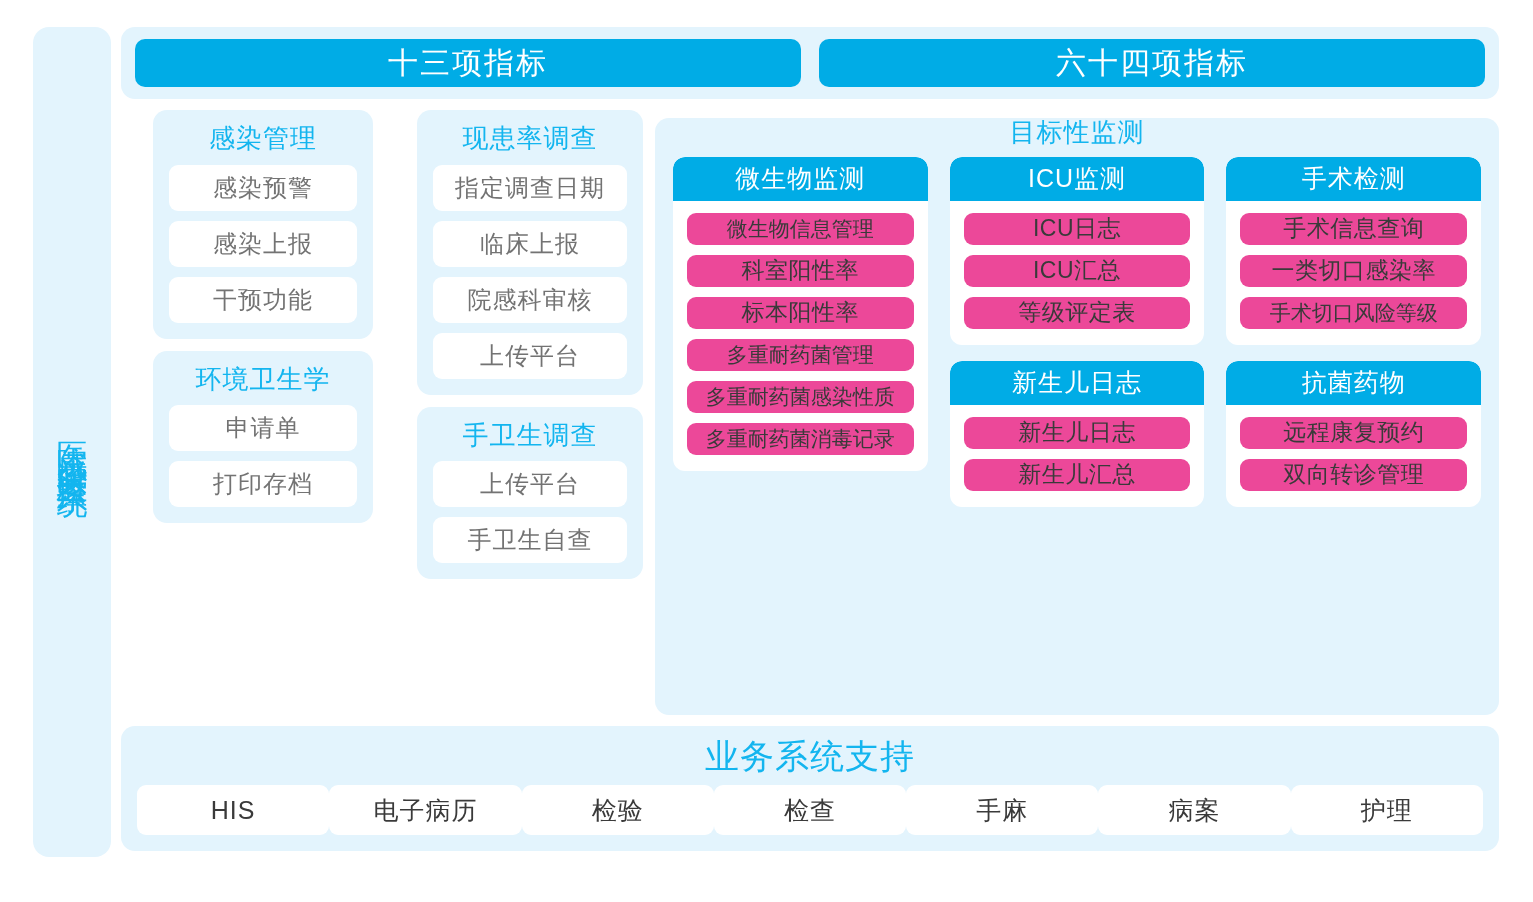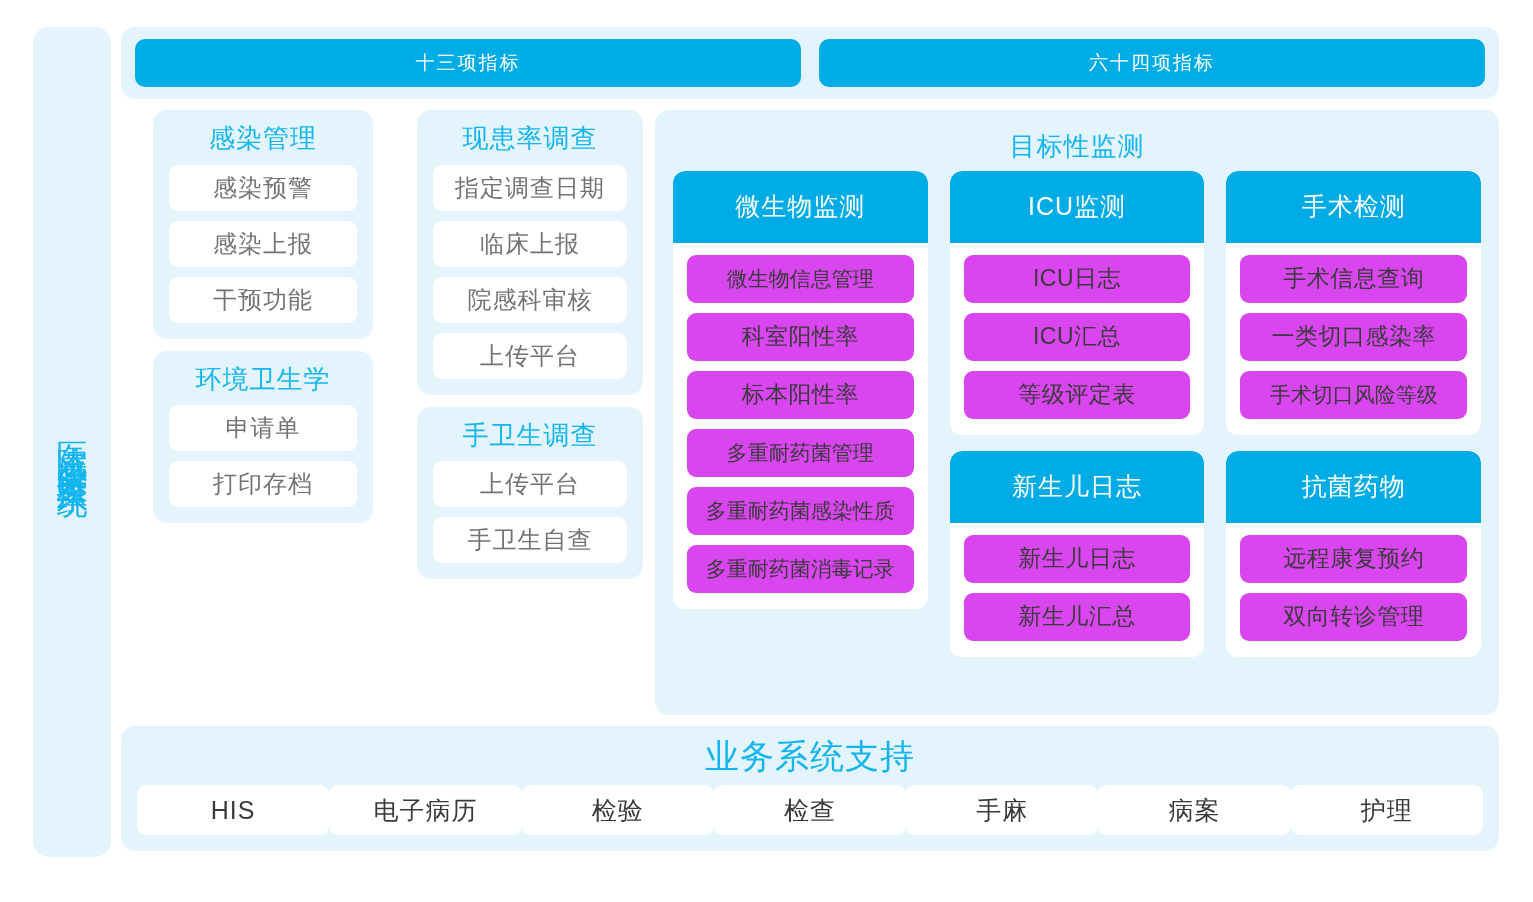--- a/index.html
+++ b/index.html
@@ -71,21 +71,21 @@
   }
   .topbar-btn {
     flex: 1 1 0;
     background: #00ace6;
     color: #ffffff;
     border-radius: 10px;
     height: 48px;
     display: flex;
     align-items: center;
     justify-content: center;
-    font-size: 19px;
+    font-size: 30px;
     letter-spacing: 2px;
   }
 
   
   .middle {
     display: flex;
     gap: 12px;
     height: 605px;
   }
 
@@ -130,24 +130,25 @@
     font-size: 24px;
     letter-spacing: 1px;
     white-space: nowrap;
   }
 
   
   .target {
     flex: 1 1 auto;
     background: #e3f4fd;
     border-radius: 14px;
-    padding: 22px 18px 16px;
+    padding: 0 18px 16px;
     display: flex;
     flex-direction: column;
     min-width: 0;
+    margin-top: 8px;
   }
   .target-title {
     color: #13b5ef;
     font-size: 26px;
     text-align: center;
     letter-spacing: 1px;
     margin-bottom: 10px;
     line-height: 1.1;
   }
   .target-grid {
@@ -163,38 +164,38 @@
     background: #ffffff;
     border-radius: 12px;
     overflow: hidden;
     display: flex;
     flex-direction: column;
     align-self: start;
   }
   .card-head {
     background: #00ace6;
     color: #ffffff;
-    height: 72px;
+    height: 44px;
     display: flex;
     align-items: center;
     justify-content: center;
     font-size: 25px;
     letter-spacing: 1px;
     border-radius: 12px 12px 0 0;
   }
   .card-body {
     padding: 12px 14px 16px;
     display: flex;
     flex-direction: column;
     gap: 10px;
   }
   .subchip {
-    background: #d946ef;
+    background: #ec4899;
     border-radius: 9px;
-    height: 48px;
+    height: 32px;
     display: flex;
     align-items: center;
     justify-content: center;
     color: #3a3a3a;
     font-size: 23px;
     letter-spacing: 0.5px;
     white-space: nowrap;
     text-align: center;
   }
   .subchip.tight { font-size: 21px; letter-spacing: 0; }

